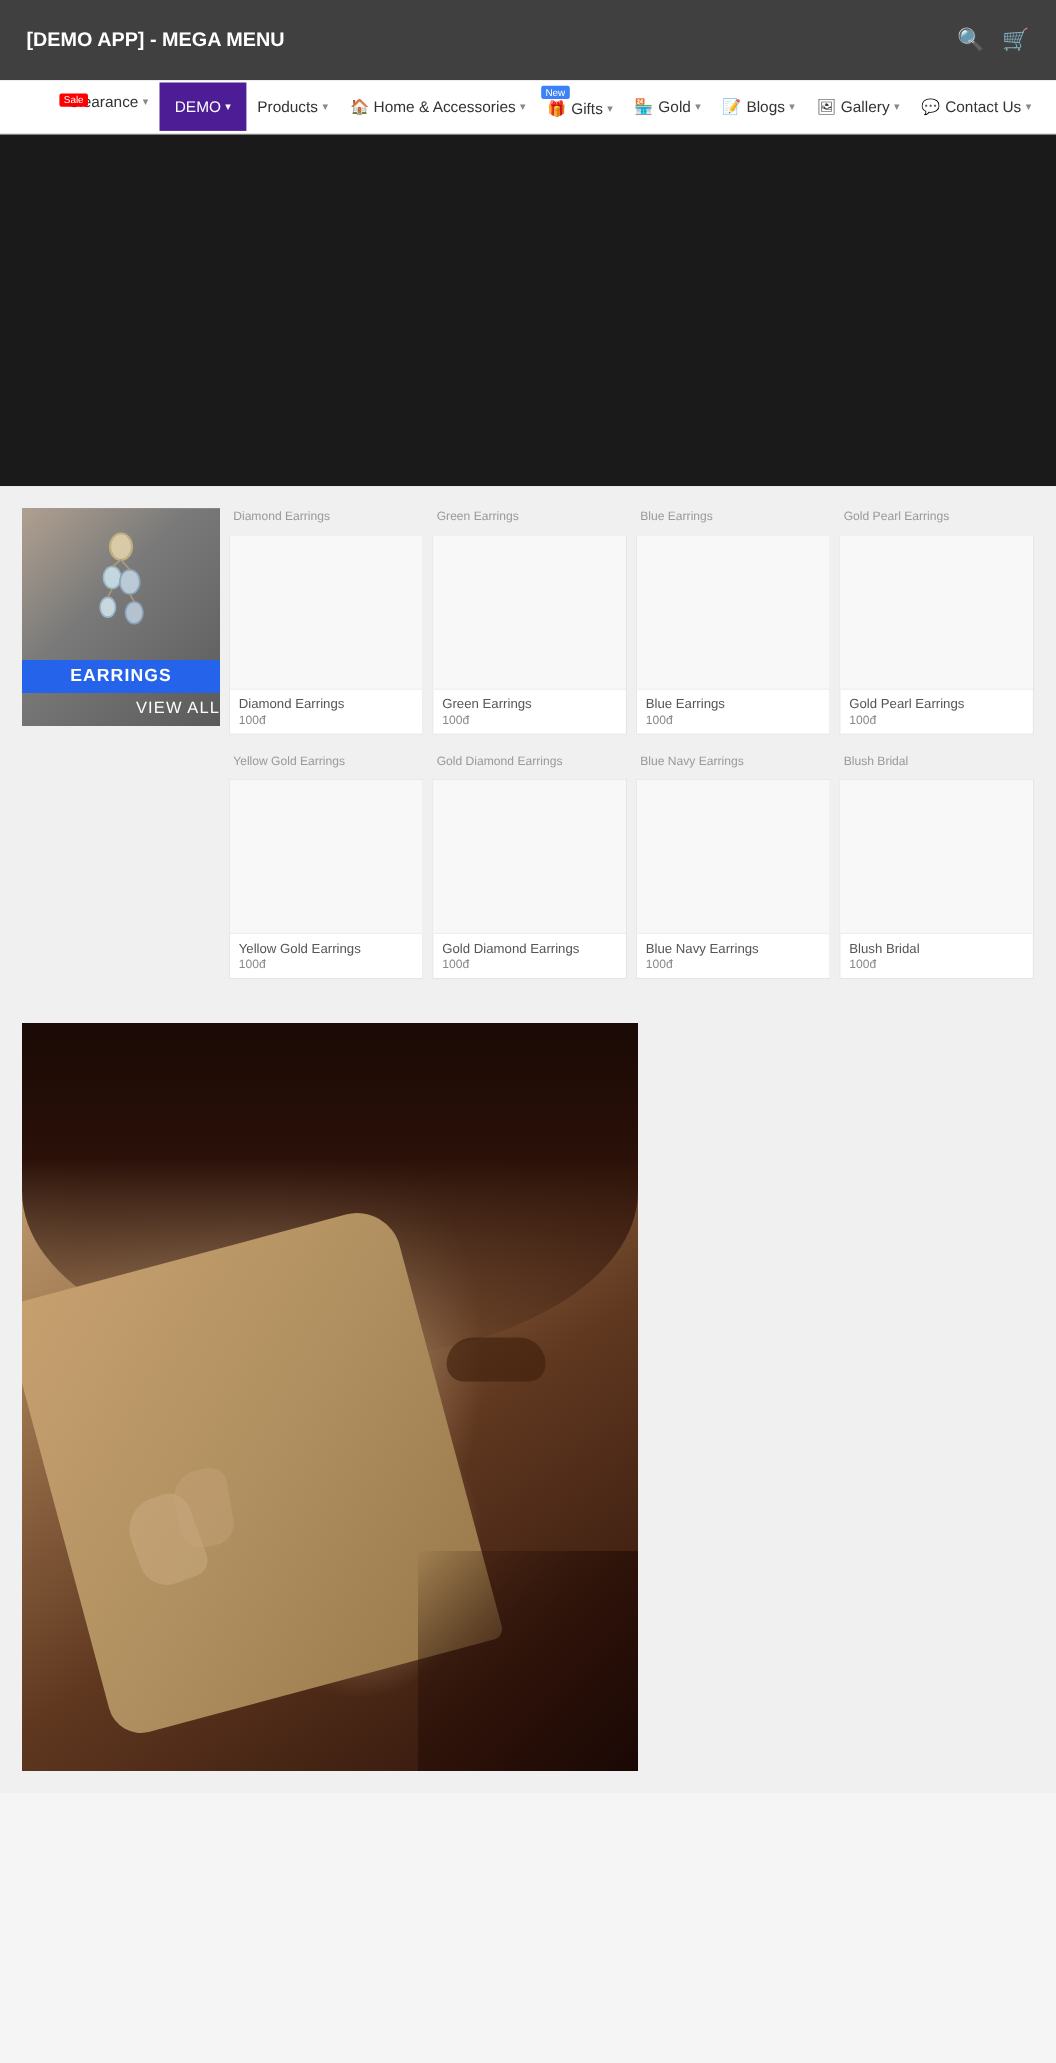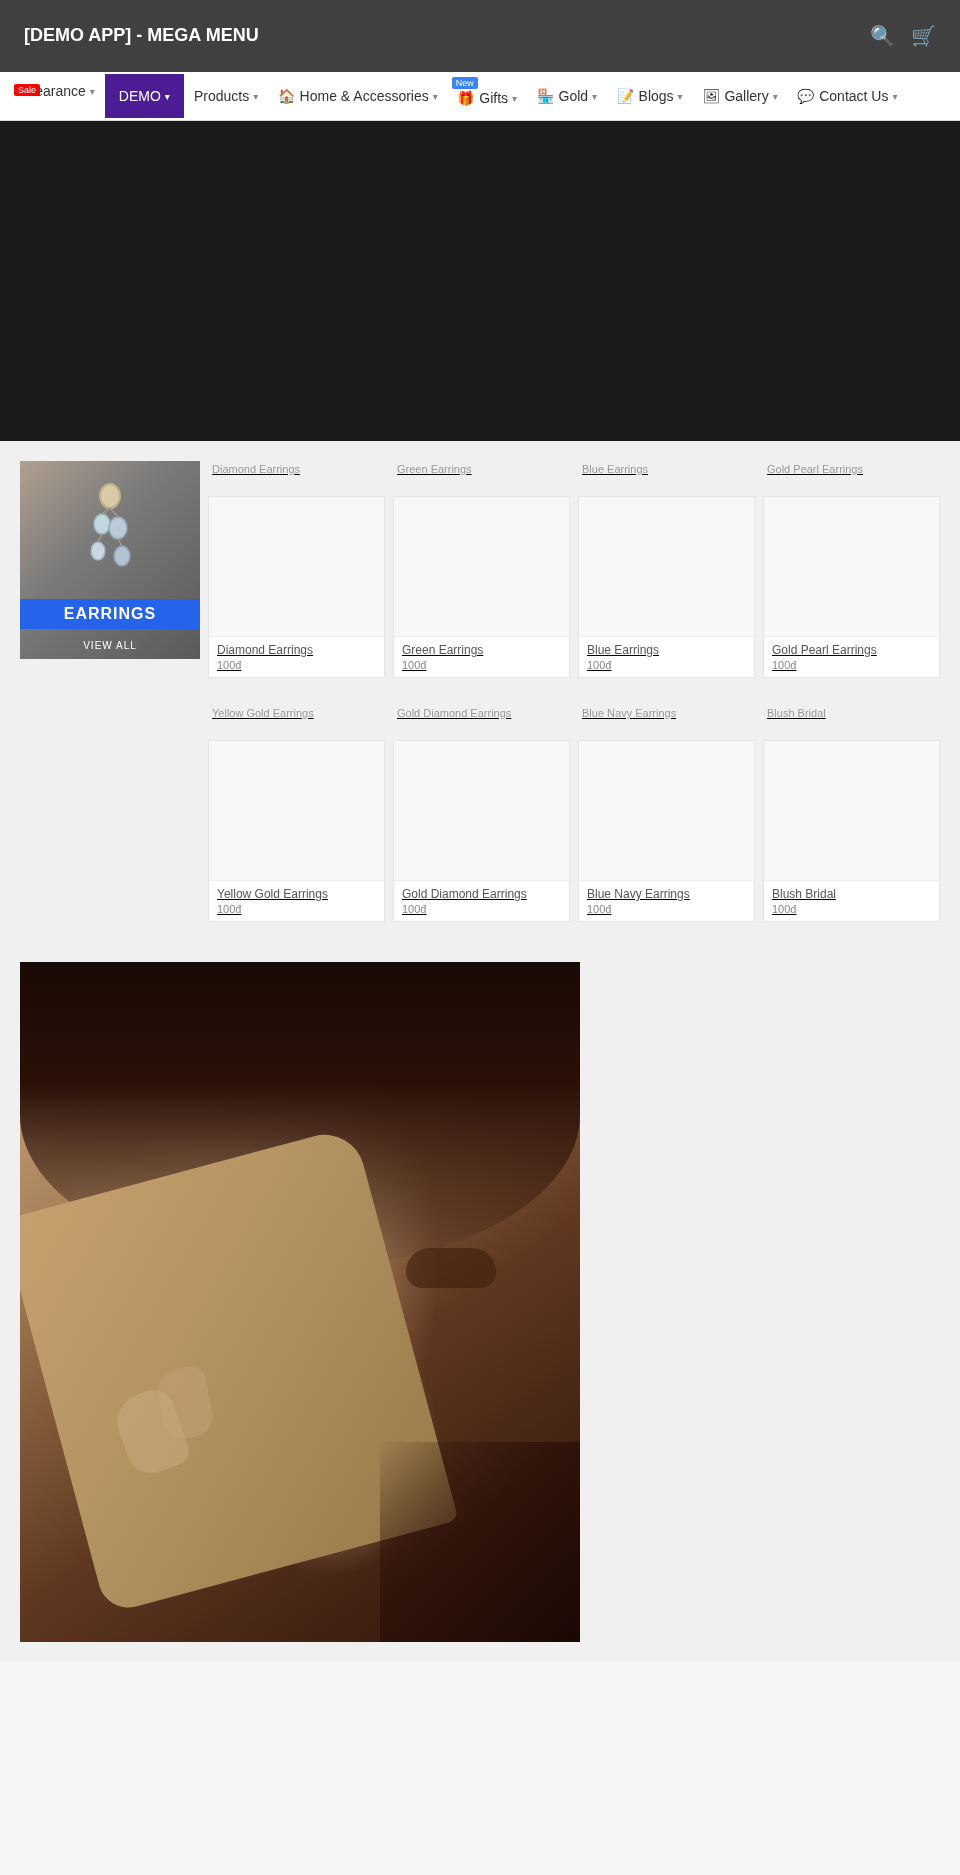--- a/index.html
+++ b/index.html
@@ -116,23 +116,23 @@
       text-align: center;
       font-size: 16px;
       font-weight: bold;
       padding: 6px 0;
       letter-spacing: 1px;
     }
     .earrings-view-all {
       position: absolute;
       bottom: 8px;
       left: 0; right: 0;
-      text-align: center;
+      text-align: right;
       color: white;
-      font-size: 10px;
+      font-size: 15px;
       letter-spacing: 1px;
     }
 
     .product-card {
       background: #fff;
       flex: 1;
       display: flex;
       flex-direction: column;
       border: 1px solid #e5e5e5;
     }
@@ -163,23 +163,22 @@
       gap: 0;
     }
     .earrings-left {
       width: 180px;
       min-width: 180px;
     }
     .earrings-right {
       flex: 1;
       display: flex;
       flex-direction: column;
-      gap: 19px;
+      gap: 8px;
       padding-left: 8px;
-      text-decoration: underline;
     }
     .product-row-top,
     .product-row-bottom {
       display: flex;
       gap: 8px;
     }
 
     
     .bottom-section {
       padding: 20px;
@@ -231,21 +230,21 @@
 <header class="top-header">
   <div class="site-title">[DEMO APP] - MEGA MENU</div>
   <div class="header-icons">
     <span class="header-icon">🔍</span>
     <span class="header-icon">🛒</span>
   </div>
 </header>
 
 <nav class="nav-bar">
 
-  <div class="nav-item" style="padding-top:4px;">
+  <div class="nav-item" style="padding-top:4px;margin-left:40px;">
     <span class="sale-badge">Sale</span>
     <span>Clearance</span>
     <span class="chevron">▾</span>
   </div>
   <div class="nav-item active">
     <span>DEMO</span>
     <span class="chevron">▾</span>
   </div>
   <div class="nav-item">
     <span>Products</span>

